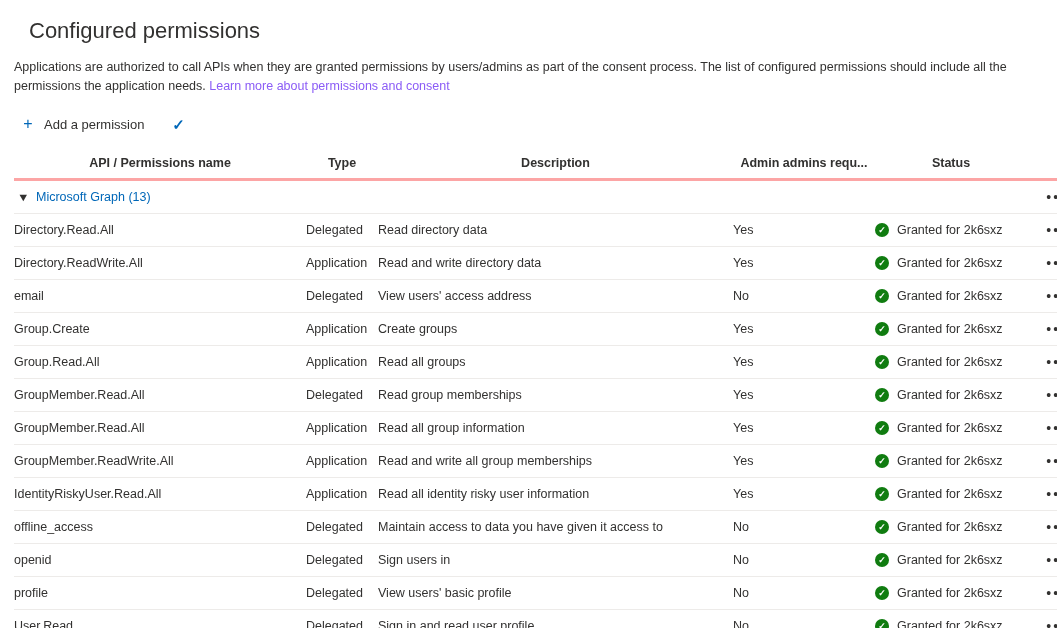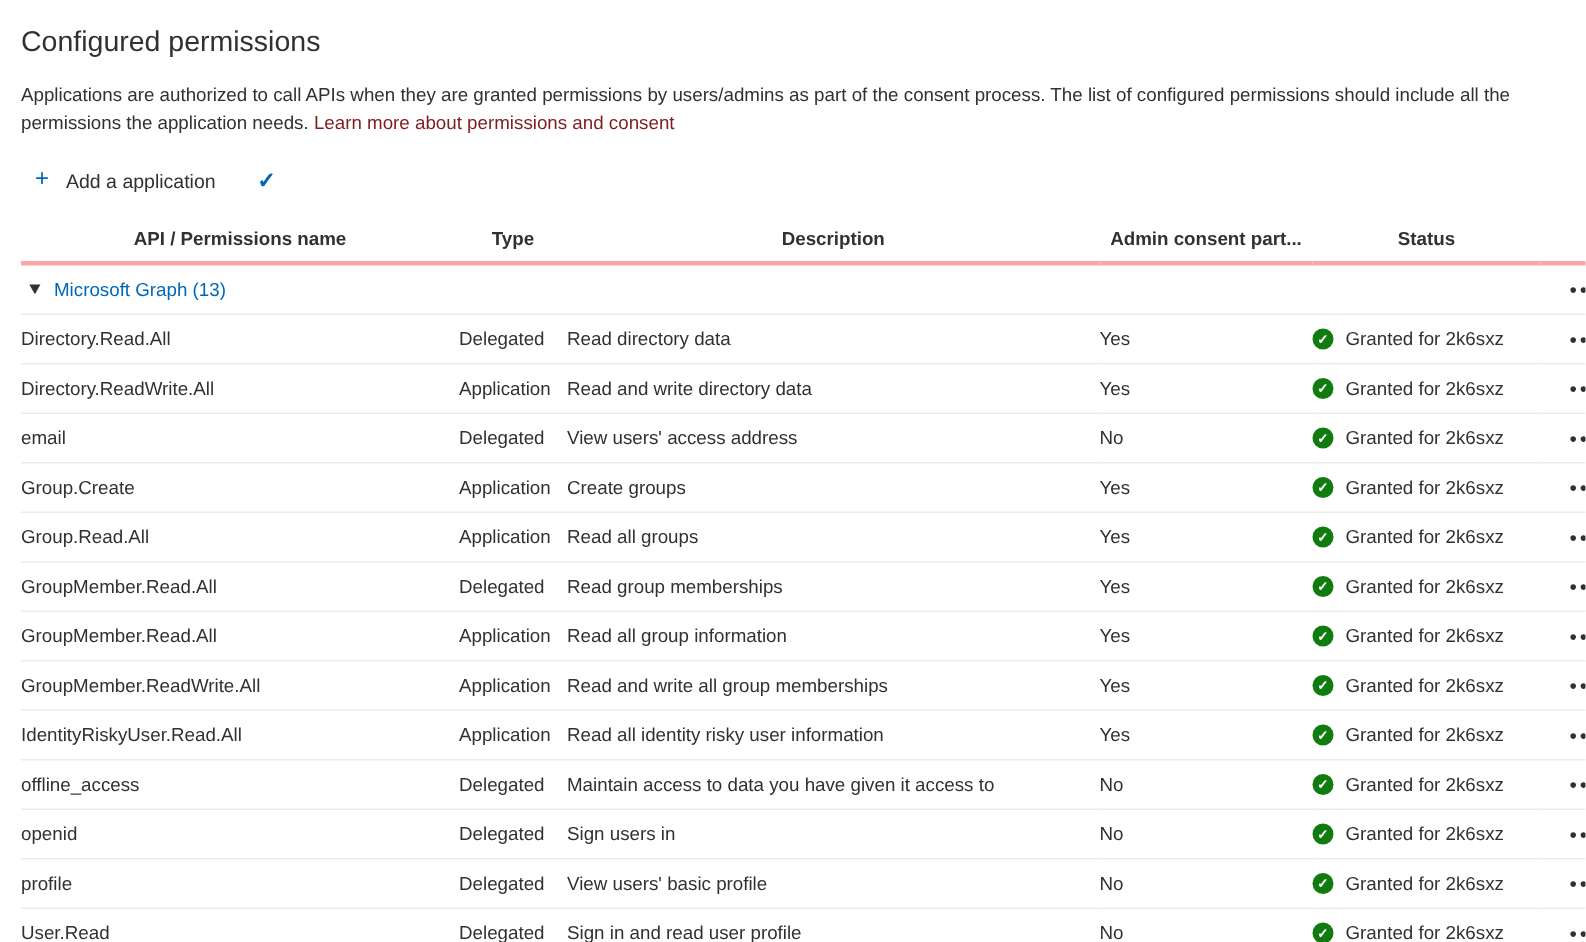--- a/index.html
+++ b/index.html
@@ -14,34 +14,34 @@
     font-size: 13px;
     color: #323130;
     overflow: hidden;
   }
   .page {
     padding: 14px 20px 0 14px;
     box-sizing: border-box;
     width: 1057px;
   }
   .section-title {
-    font-size: 19px;
+    font-size: 22px;
     font-weight: 400;
     color: #323130;
-    margin: 4px 0 14px 0;
+    margin: 4px 0 14px 15px;
   }
   .description {
     font-size: 12.5px;
     line-height: 19px;
     color: #323130;
     max-width: 1000px;
     margin-bottom: 16px;
   }
   .link {
-    color: #7f1d1d;
+    color: #8b5cf6;
     text-decoration: none;
     cursor: pointer;
   }
 
   .command-bar {
     display: flex;
     align-items: center;
     gap: 26px;
     margin: 10px 0 14px 6px;
     height: 24px;
@@ -164,42 +164,42 @@
 
   <div class="section-title">Configured permissions</div>
 
   <div class="description">
     <span>Applications are authorized to call APIs when they are granted permissions by users/admins as part of the consent process. The list of configured permissions should include all the permissions the application needs. </span><a class="link">Learn more about permissions and consent</a>
   </div>
 
   <div class="command-bar">
     <div class="cmd">
       <span class="glyph">+</span>
-      <span>Add a application</span>
+      <span>Add a permission</span>
     </div>
     <div class="cmd">
       <span class="glyph check">✓</span>
     </div>
   </div>
 
   <table class="perm-table">
     <colgroup>
       <col class="col-name">
       <col class="col-type">
       <col class="col-desc">
       <col class="col-admin">
       <col class="col-status">
       <col class="col-menu">
     </colgroup>
     <thead>
       <tr>
         <th>API / Permissions name</th>
         <th>Type</th>
         <th>Description</th>
-        <th>Admin consent part...</th>
+        <th>Admin admins requ...</th>
         <th>Status</th>
         <th></th>
       </tr>
     </thead>
     <tbody>
       <tr class="group-row">
         <td colspan="5">
           <span class="group-cell">
             <span class="chevron">▼</span>
             <span class="group-label">Microsoft Graph (13)</span>

